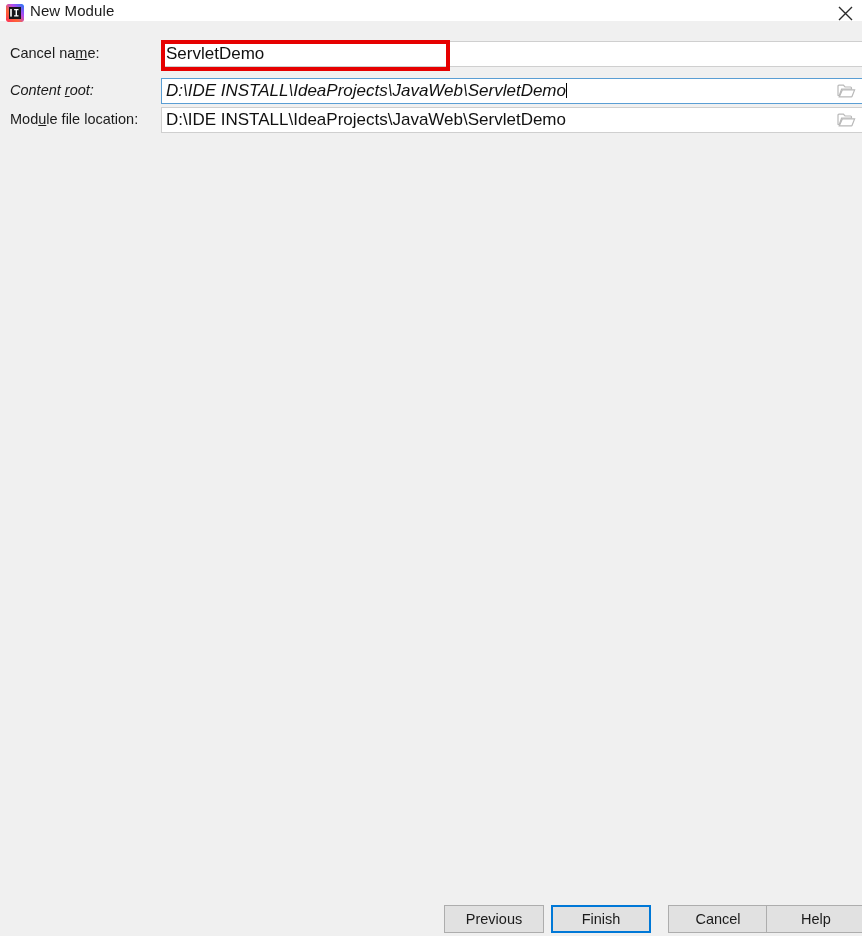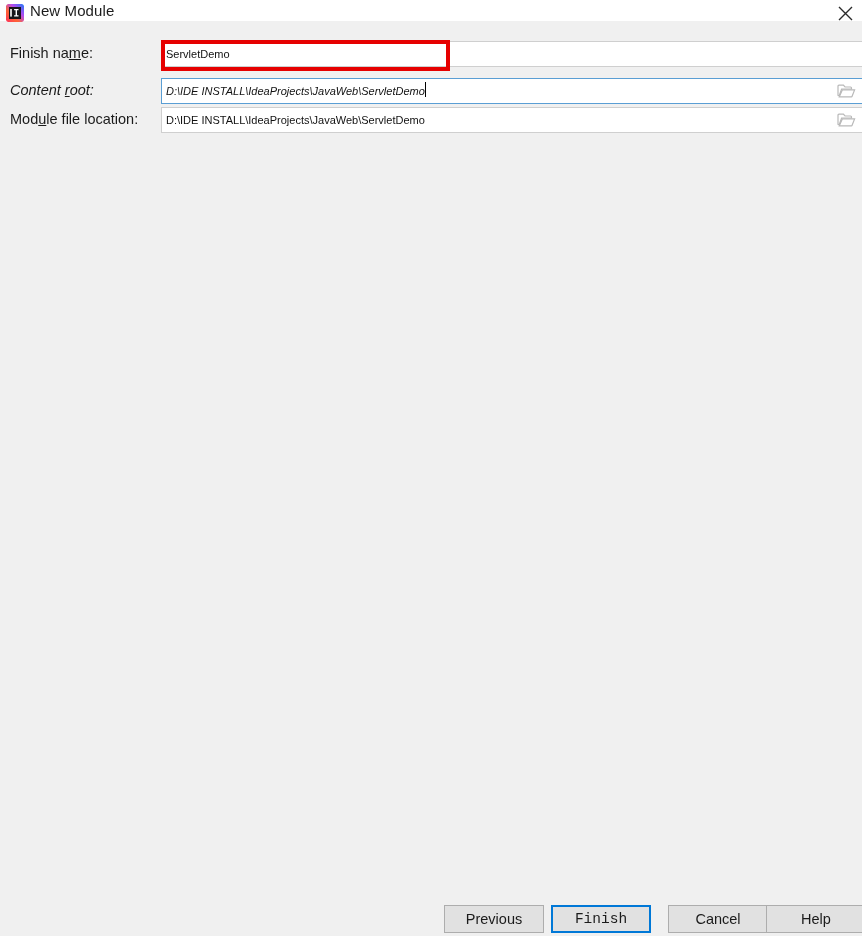--- a/index.html
+++ b/index.html
@@ -87,21 +87,21 @@
     color: #1b1b1b;
     white-space: nowrap;
     line-height: 19px;
   }
   .field-label .mn { text-decoration: underline; }
 
   .textfield {
     position: absolute;
     box-sizing: border-box;
     background: #ffffff;
-    font-size: 11px;
+    font-size: 17px;
     color: #111111;
     line-height: 24px;
     white-space: nowrap;
     overflow: hidden;
     padding-left: 4px;
   }
 
   
   #module-name-input {
     left: 161px;
@@ -183,21 +183,21 @@
     color: #1b1b1b;
     text-align: center;
     line-height: 26px;
     padding: 0;
     cursor: default;
   }
   #btn-previous { left: 444px;  width: 100px; }
   #btn-finish   { left: 551px;  width: 100px;
                   border: 2px solid #0078d7;
                   background: #e1e1e1;
-                  line-height: 24px; font-family: Liberation Mono, monospace; }
+                  line-height: 24px; }
   #btn-cancel   { left: 668px;  width: 100px; }
   #btn-help     { left: 766px;  width: 100px; }
 </style>
 </head>
 <body>
 
 <div id="dialog">
 
   <div id="titlebar">
     <div id="app-icon">
@@ -220,21 +220,21 @@
     <div id="close-btn">
       <svg width="22" height="22" viewBox="0 0 22 22">
         <path d="M4 4 L17 17 M17 4 L4 17" stroke="#2b2b2b" stroke-width="1.4" fill="none"></path>
       </svg>
     </div>
   </div>
 
   <div id="form">
 
     <div class="row" id="row-module-name">
-      <div class="field-label"><span>Finish na</span><span class="mn">m</span><span>e:</span></div>
+      <div class="field-label"><span>Cancel na</span><span class="mn">m</span><span>e:</span></div>
       <div class="textfield" id="module-name-input"><span>ServletDemo</span></div>
     </div>
 
     <div class="row" id="row-content-root">
       <div class="field-label"><span>Content </span><span class="mn">r</span><span>oot:</span></div>
       <div class="textfield" id="content-root-input"><span>D:\IDE INSTALL\IdeaProjects\JavaWeb\ServletDemo</span><span class="caret"></span>
         <span class="browse-icon">
           <svg width="19" height="17" viewBox="0 0 19 17">
             <path d="M1 3.2 C1 2.6 1.4 2.2 2 2.2 H6.4 L8 4.0 H13.6 C14.1 4.0 14.5 4.4 14.5 5.0 V6.0 H4.6 L2.2 12.6 H1.4 C1.2 12.6 1 12.4 1 12.2 Z" fill="none" stroke="#b9b9b9" stroke-width="1.2"></path>
             <path d="M5.3 6.9 H17.6 L15.1 13.3 C15.0 13.6 14.7 13.8 14.4 13.8 H2.3 Z" fill="none" stroke="#b9b9b9" stroke-width="1.2"></path>

